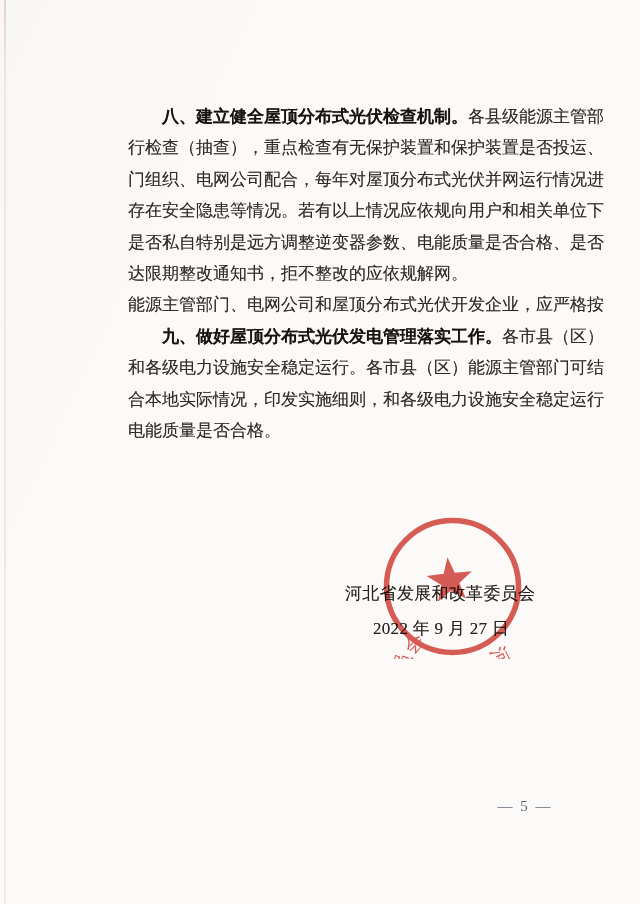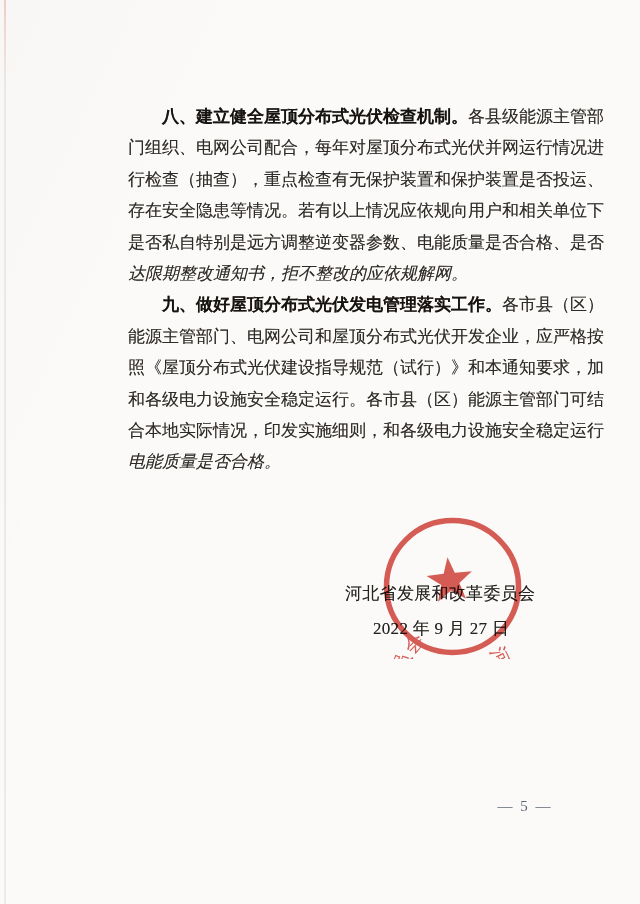--- a/index.html
+++ b/index.html
@@ -26,21 +26,21 @@
     position:absolute;left:84px;top:101px;width:476px;
     color:#2e2b28;
     margin-left:44px;
   }
   .line{
     height:31.4px;line-height:31.4px;font-size:17px;
     text-align:justify;text-align-last:justify;
     white-space:nowrap;
     text-shadow:0 0 .5px rgba(40,36,32,.45);
   }
-  .line.nojust{text-align-last:left;font-style:italic;}
+  .line.nojust{text-align-last:left;}
   .line.indent{text-indent:34px;}
   .seg-bold{
     font-family:"Liberation Sans","DejaVu Sans",sans-serif;
     font-weight:700;color:#161310;
     text-shadow:0 0 .6px rgba(0,0,0,.55);
   }
   .signature{
     position:absolute;left:345px;top:582px;
     font-size:17px;line-height:24px;color:#262320;
     letter-spacing:.3px;white-space:nowrap;
@@ -66,30 +66,29 @@
 </head>
 <body>
 
 <div class="page">
 
   <div class="edge-shadow"></div>
 
   <div class="doc-body">
       <div>
         <div class="line indent"><span class="seg seg-bold">八、建立健全屋顶分布式光伏检查机制。</span><span class="seg">各县级能源主管部</span></div>
+        <div class="line"><span class="seg">行检查（抽查），重点检查有无保护装置和保护装置是否投运、</span></div>
         <div class="line"><span class="seg">门组织、电网公司配合，每年对屋顶分布式光伏并网运行情况进</span></div>
-        <div class="line"><span class="seg">行检查（抽查），重点检查有无保护装置和保护装置是否投运、</span></div>
         <div class="line"><span class="seg">存在安全隐患等情况。若有以上情况应依规向用户和相关单位下</span></div>
         <div class="line"><span class="seg">是否私自特别是远方调整逆变器参数、电能质量是否合格、是否</span></div>
         <div class="line nojust"><span class="seg">达限期整改通知书，拒不整改的应依规解网。</span></div>
       </div>
       <div>
+        <div class="line"><span class="seg">能源主管部门、电网公司和屋顶分布式光伏开发企业，应严格按</span></div>
         <div class="line indent"><span class="seg seg-bold">九、做好屋顶分布式光伏发电管理落实工作。</span><span class="seg">各市县（区）</span></div>
-        <div class="line"><span class="seg">能源主管部门、电网公司和屋顶分布式光伏开发企业，应严格按</span></div>
-        <div class="line"><span class="seg">照《屋顶分布式光伏建设指导规范（试行）》和本通知要求，加</span></div>
         <div class="line"><span class="seg">和各级电力设施安全稳定运行。各市县（区）能源主管部门可结</span></div>
         <div class="line"><span class="seg">合本地实际情况，印发实施细则，和各级电力设施安全稳定运行</span></div>
         <div class="line nojust"><span class="seg">电能质量是否合格。</span></div>
       </div>
     </div>
 
   <div class="signature">河北省发展和改革委员会</div>
 
   <div class="doc-date">2022 年 9 月 27 日</div>
 

